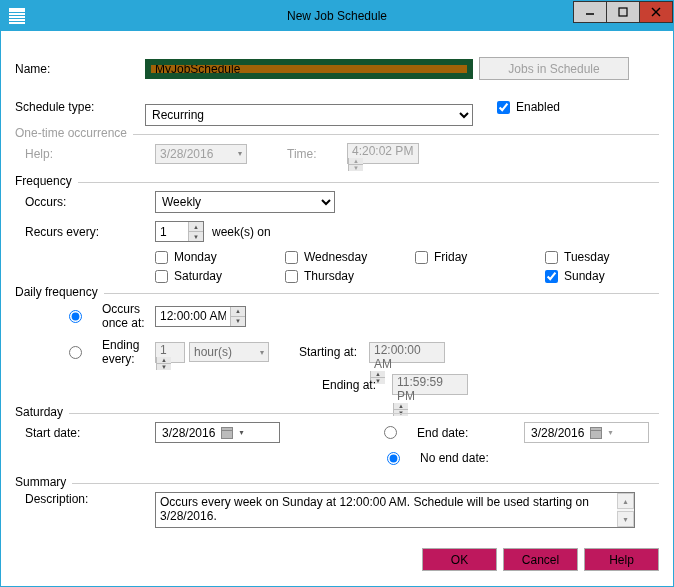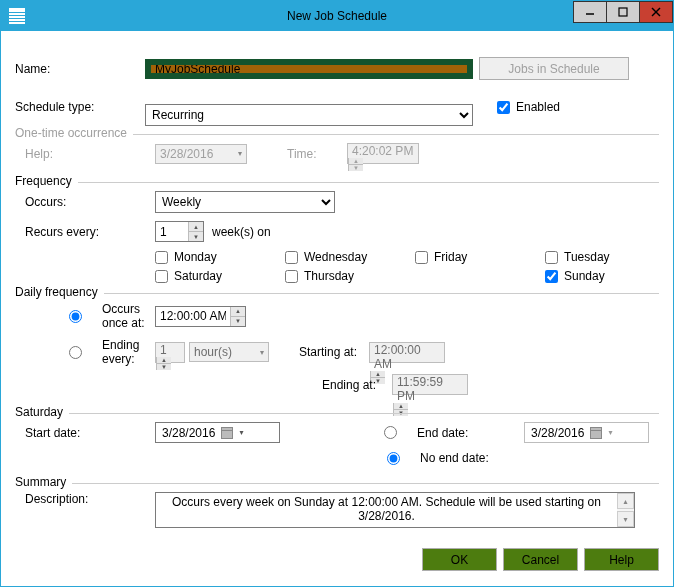--- a/index.html
+++ b/index.html
@@ -94,21 +94,21 @@
     font-family: inherit;
     font-size: 12px;
     background: #fff;
     padding: 0 2px;
   }
   .wide { width: 328px; }
   .schedselect { width: 328px; margin-top: 16px; }
   .btn {
     height: 23px;
     border: 1px solid #adadad;
-    background: #4d7c0f;
+    background: #be185d;
     font-family: inherit;
     font-size: 12px;
     padding: 0 10px;
     cursor: default;
   }
   .btn.disabled { color: #a0a0a0; background:#efefef; }
   fieldset, .group {
     border: none;
     border-top: 1px solid #ccc;
     margin: 8px 0 4px 0;
@@ -195,21 +195,21 @@
       linear-gradient(#888,#888) 0 2px/12px 1px no-repeat,
       linear-gradient(#bbb,#bbb) 0 0/12px 12px no-repeat;
     border:1px solid #888;
   }
   .desc {
     width: 480px;
     height: 36px;
     border:1px solid #7a7a7a;
     display:flex;
   }
-  .desc .txt { flex:1; padding:2px 4px; overflow:hidden;text-align:center;}
+  .desc .txt { flex:1; padding:2px 4px; overflow:hidden;}
   .desc .scroll { width:17px; display:flex; flex-direction:column; background:#f0f0f0;}
   .desc .scroll .sb { flex:0 0 16px; display:flex;align-items:center;justify-content:center; font-size:8px; color:#888; border:1px solid #cdcdcd;}
   .desc .scroll .track { flex:1; background:#f6f6f6;}
   .bottom-btns {
     display:flex;
     justify-content:flex-end;
     gap:6px;
     margin-top:10px;
   }
   .bottom-btns .btn { width:75px; }

